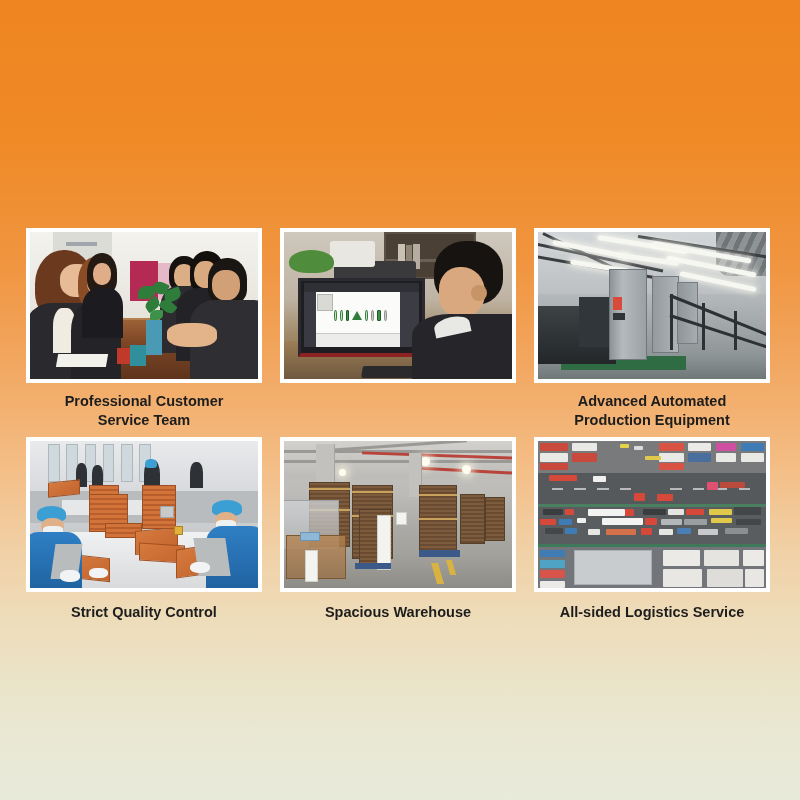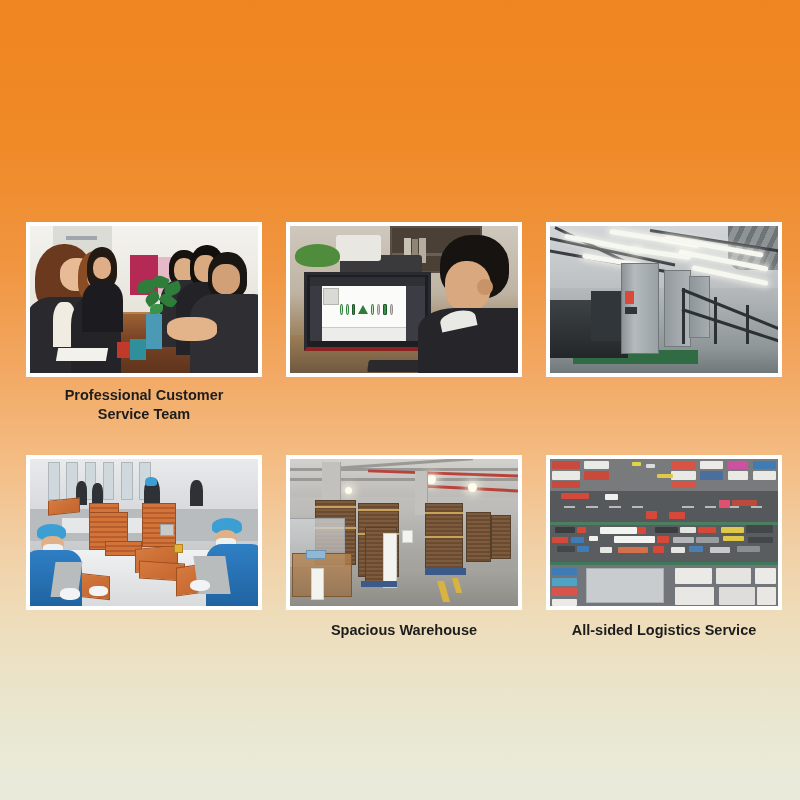--- a/index.html
+++ b/index.html
@@ -59,28 +59,27 @@
     line-height: 1.05;
     color: #ffffff;
     white-space: nowrap;
     -webkit-text-stroke: 1.6px #ffffff;
     padding-top: 20px;
   }
 
   
   .grid {
     position: absolute;
-    top: 222px;
+    top: 228px;
     left: 26px;
     width: 748px;
     display: grid;
     grid-template-columns: repeat(3, 236px);
     grid-column-gap: 18px;
     grid-row-gap: 0px;
-    gap: 24px;
   }
   .cell {
     width: 236px;
   }
   .cell.row2 {
     margin-top: 8px;
   }
   .photo {
     position: relative;
     width: 236px;
@@ -526,20 +525,22 @@
           <div class="press-c"></div>
           <div class="ctrl"></div>
           <div class="ctrl2"></div>
           <div class="post" style="left:58%;top:42%;height:38%;"></div>
           <div class="post" style="left:72%;top:48%;height:32%;"></div>
           <div class="post" style="left:86%;top:54%;height:26%;"></div>
           <div class="rail"></div>
           <div class="rail2"></div>
         </div>
       </div>
+      <div class="caption">Advanced Automated
+Production Equipment</div>
     </div>
 
     <div class="cell row2">
       <div class="photo">
         <div class="photo-inner p4">
           <div class="back-wall"></div>
           <div class="window" style="left:8%;"></div>
           <div class="window" style="left:16%;"></div>
           <div class="window" style="left:24%;"></div>
           <div class="window" style="left:32%;"></div>
@@ -577,20 +578,21 @@
           <div class="glove" style="left:26%;top:86%;width:8%;height:7%;"></div>
 
           <div class="worker-cap" style="left:80%;top:40%;width:13%;height:11%;"></div>
           <div class="worker-face" style="left:81%;top:48%;width:10%;height:12%;"></div>
           <div class="worker-mask" style="left:81.5%;top:54%;width:9%;height:7%;"></div>
           <div class="worker-body" style="left:77%;top:58%;width:27%;height:44%;"></div>
           <div class="worker-grey" style="left:73%;top:66%;width:14%;height:26%;transform:skewX(8deg);"></div>
           <div class="glove" style="left:70%;top:82%;width:9%;height:8%;"></div>
         </div>
       </div>
+      <div class="caption">Strict Quality Control</div>
     </div>
 
     <div class="cell row2">
       <div class="photo">
         <div class="photo-inner p5">
           <div class="ceiling"></div>
           <div class="ceil-beam" style="left:0;top:6%;width:100%;"></div>
           <div class="ceil-beam" style="left:0;top:13%;width:100%;"></div>
           <div class="ceil-beam" style="left:20%;top:2%;width:60%;transform:rotate(-4deg);"></div>
           <div class="red-pipe" style="left:34%;top:9%;width:66%;transform:rotate(2deg);"></div>

